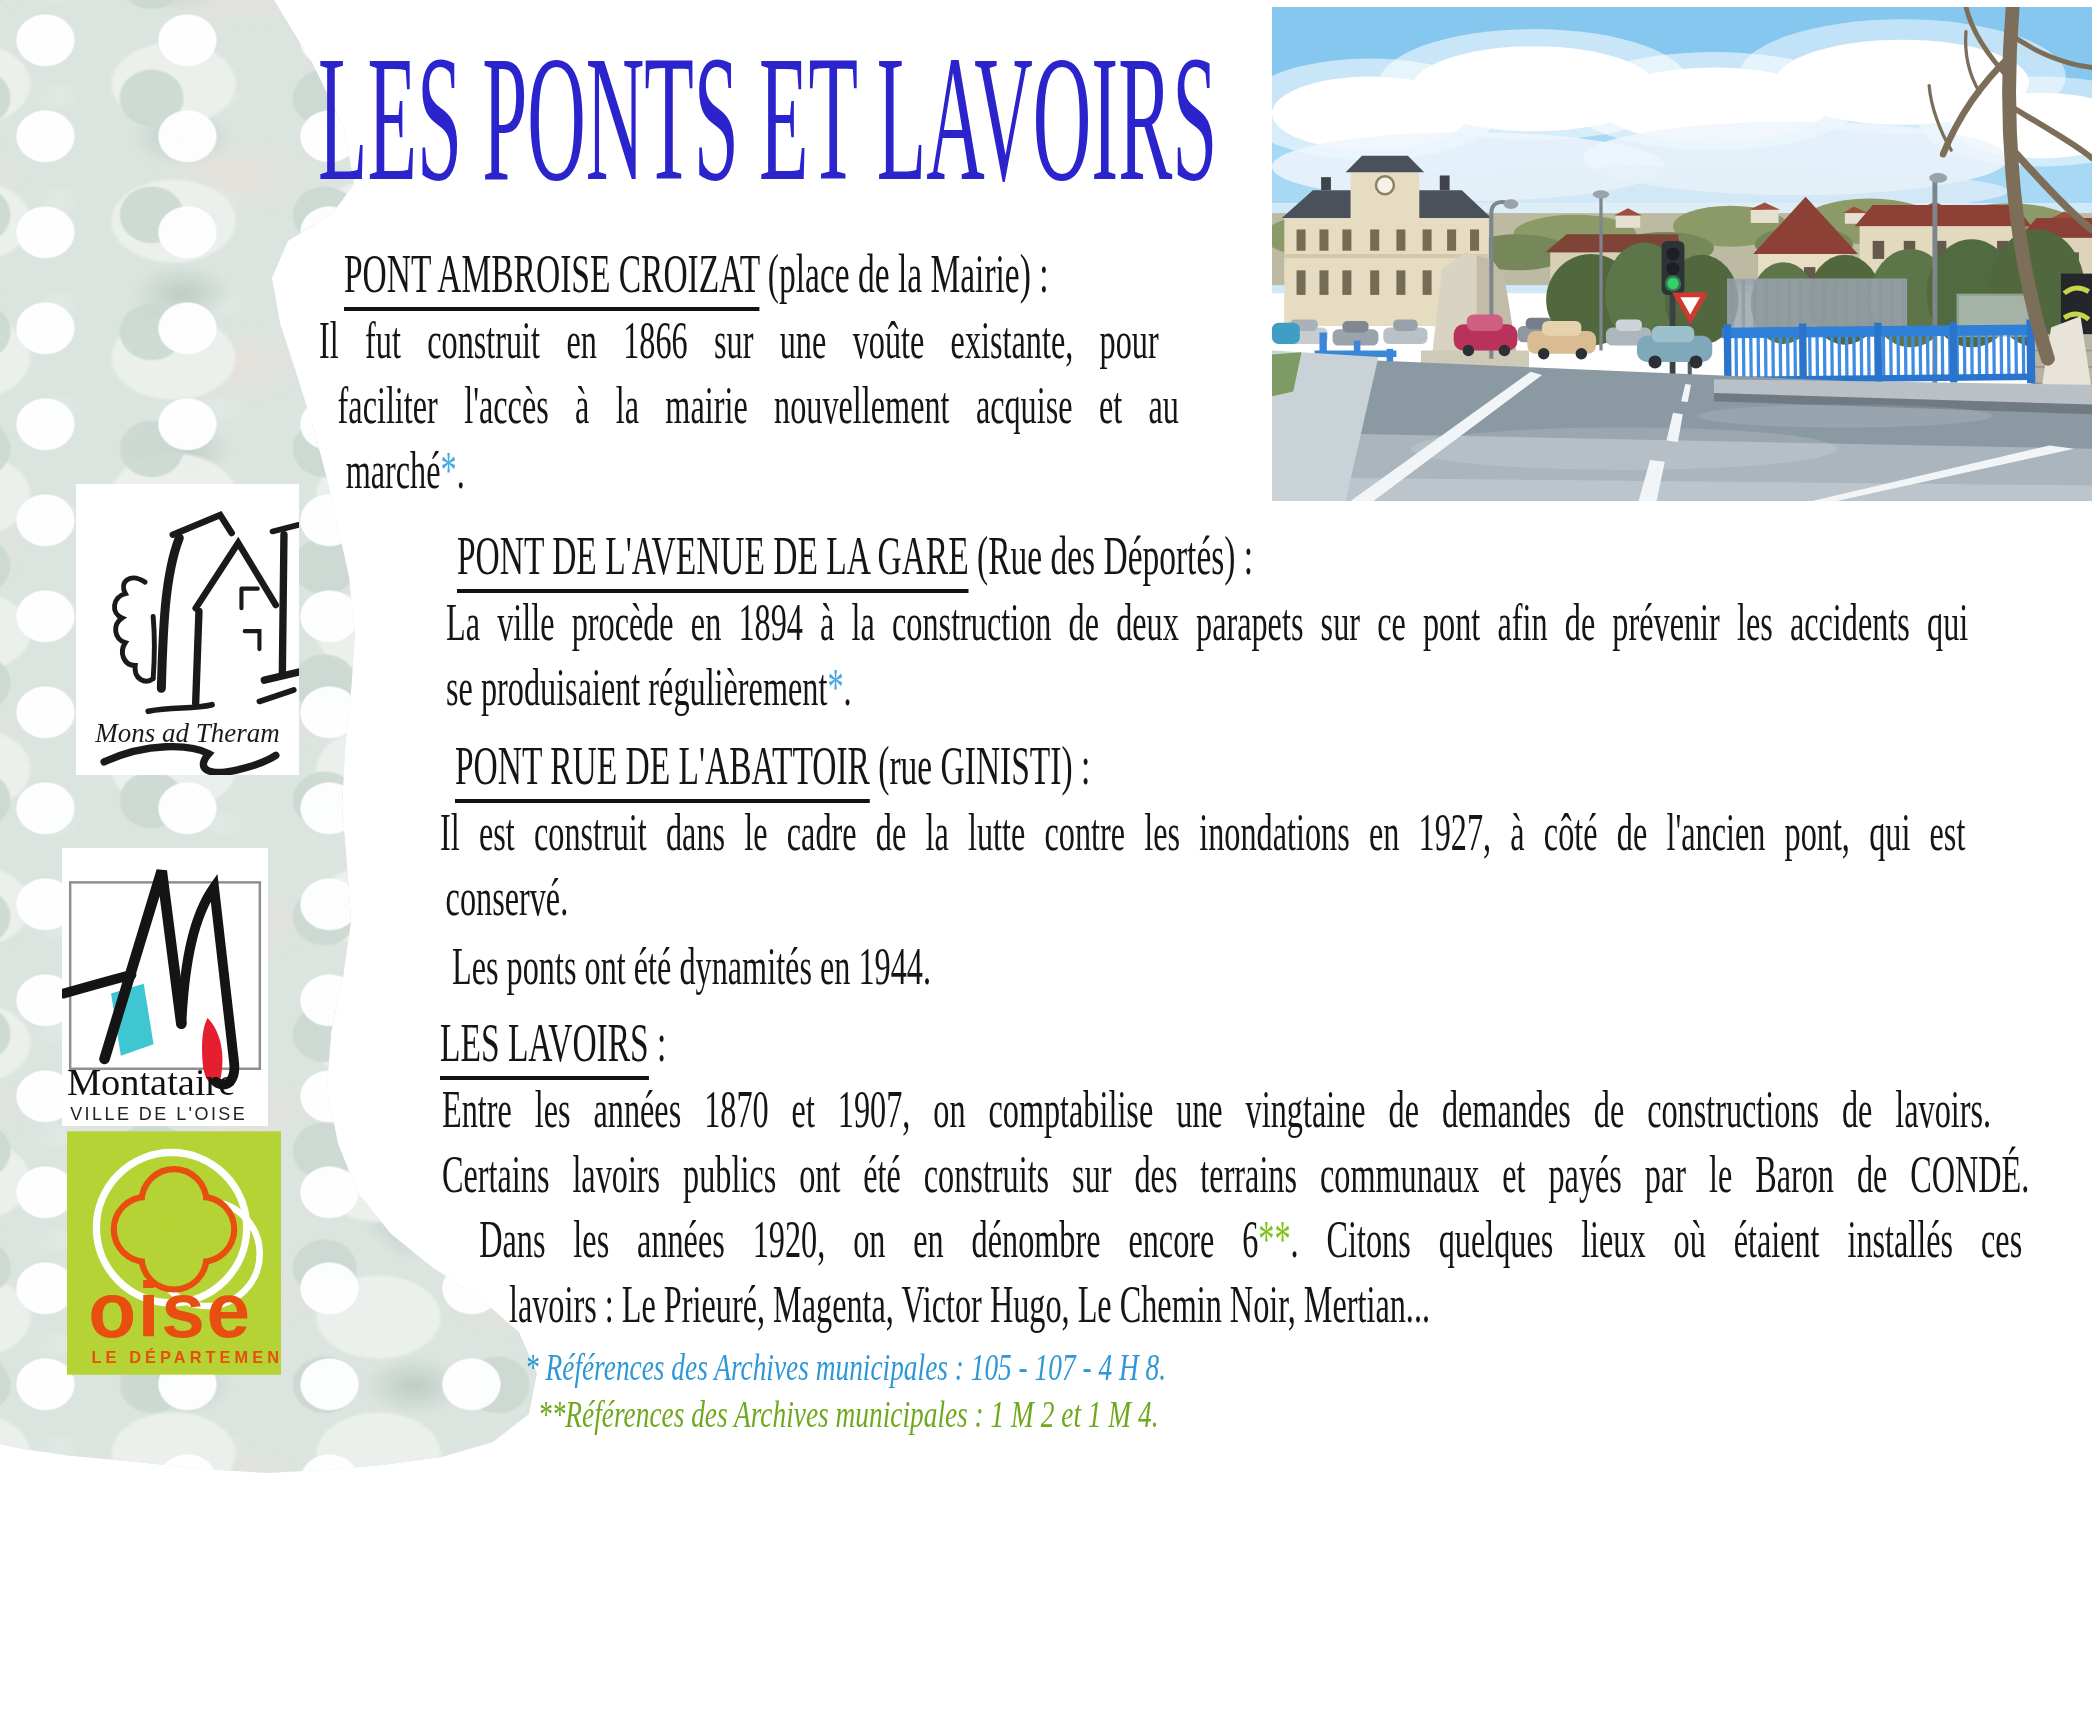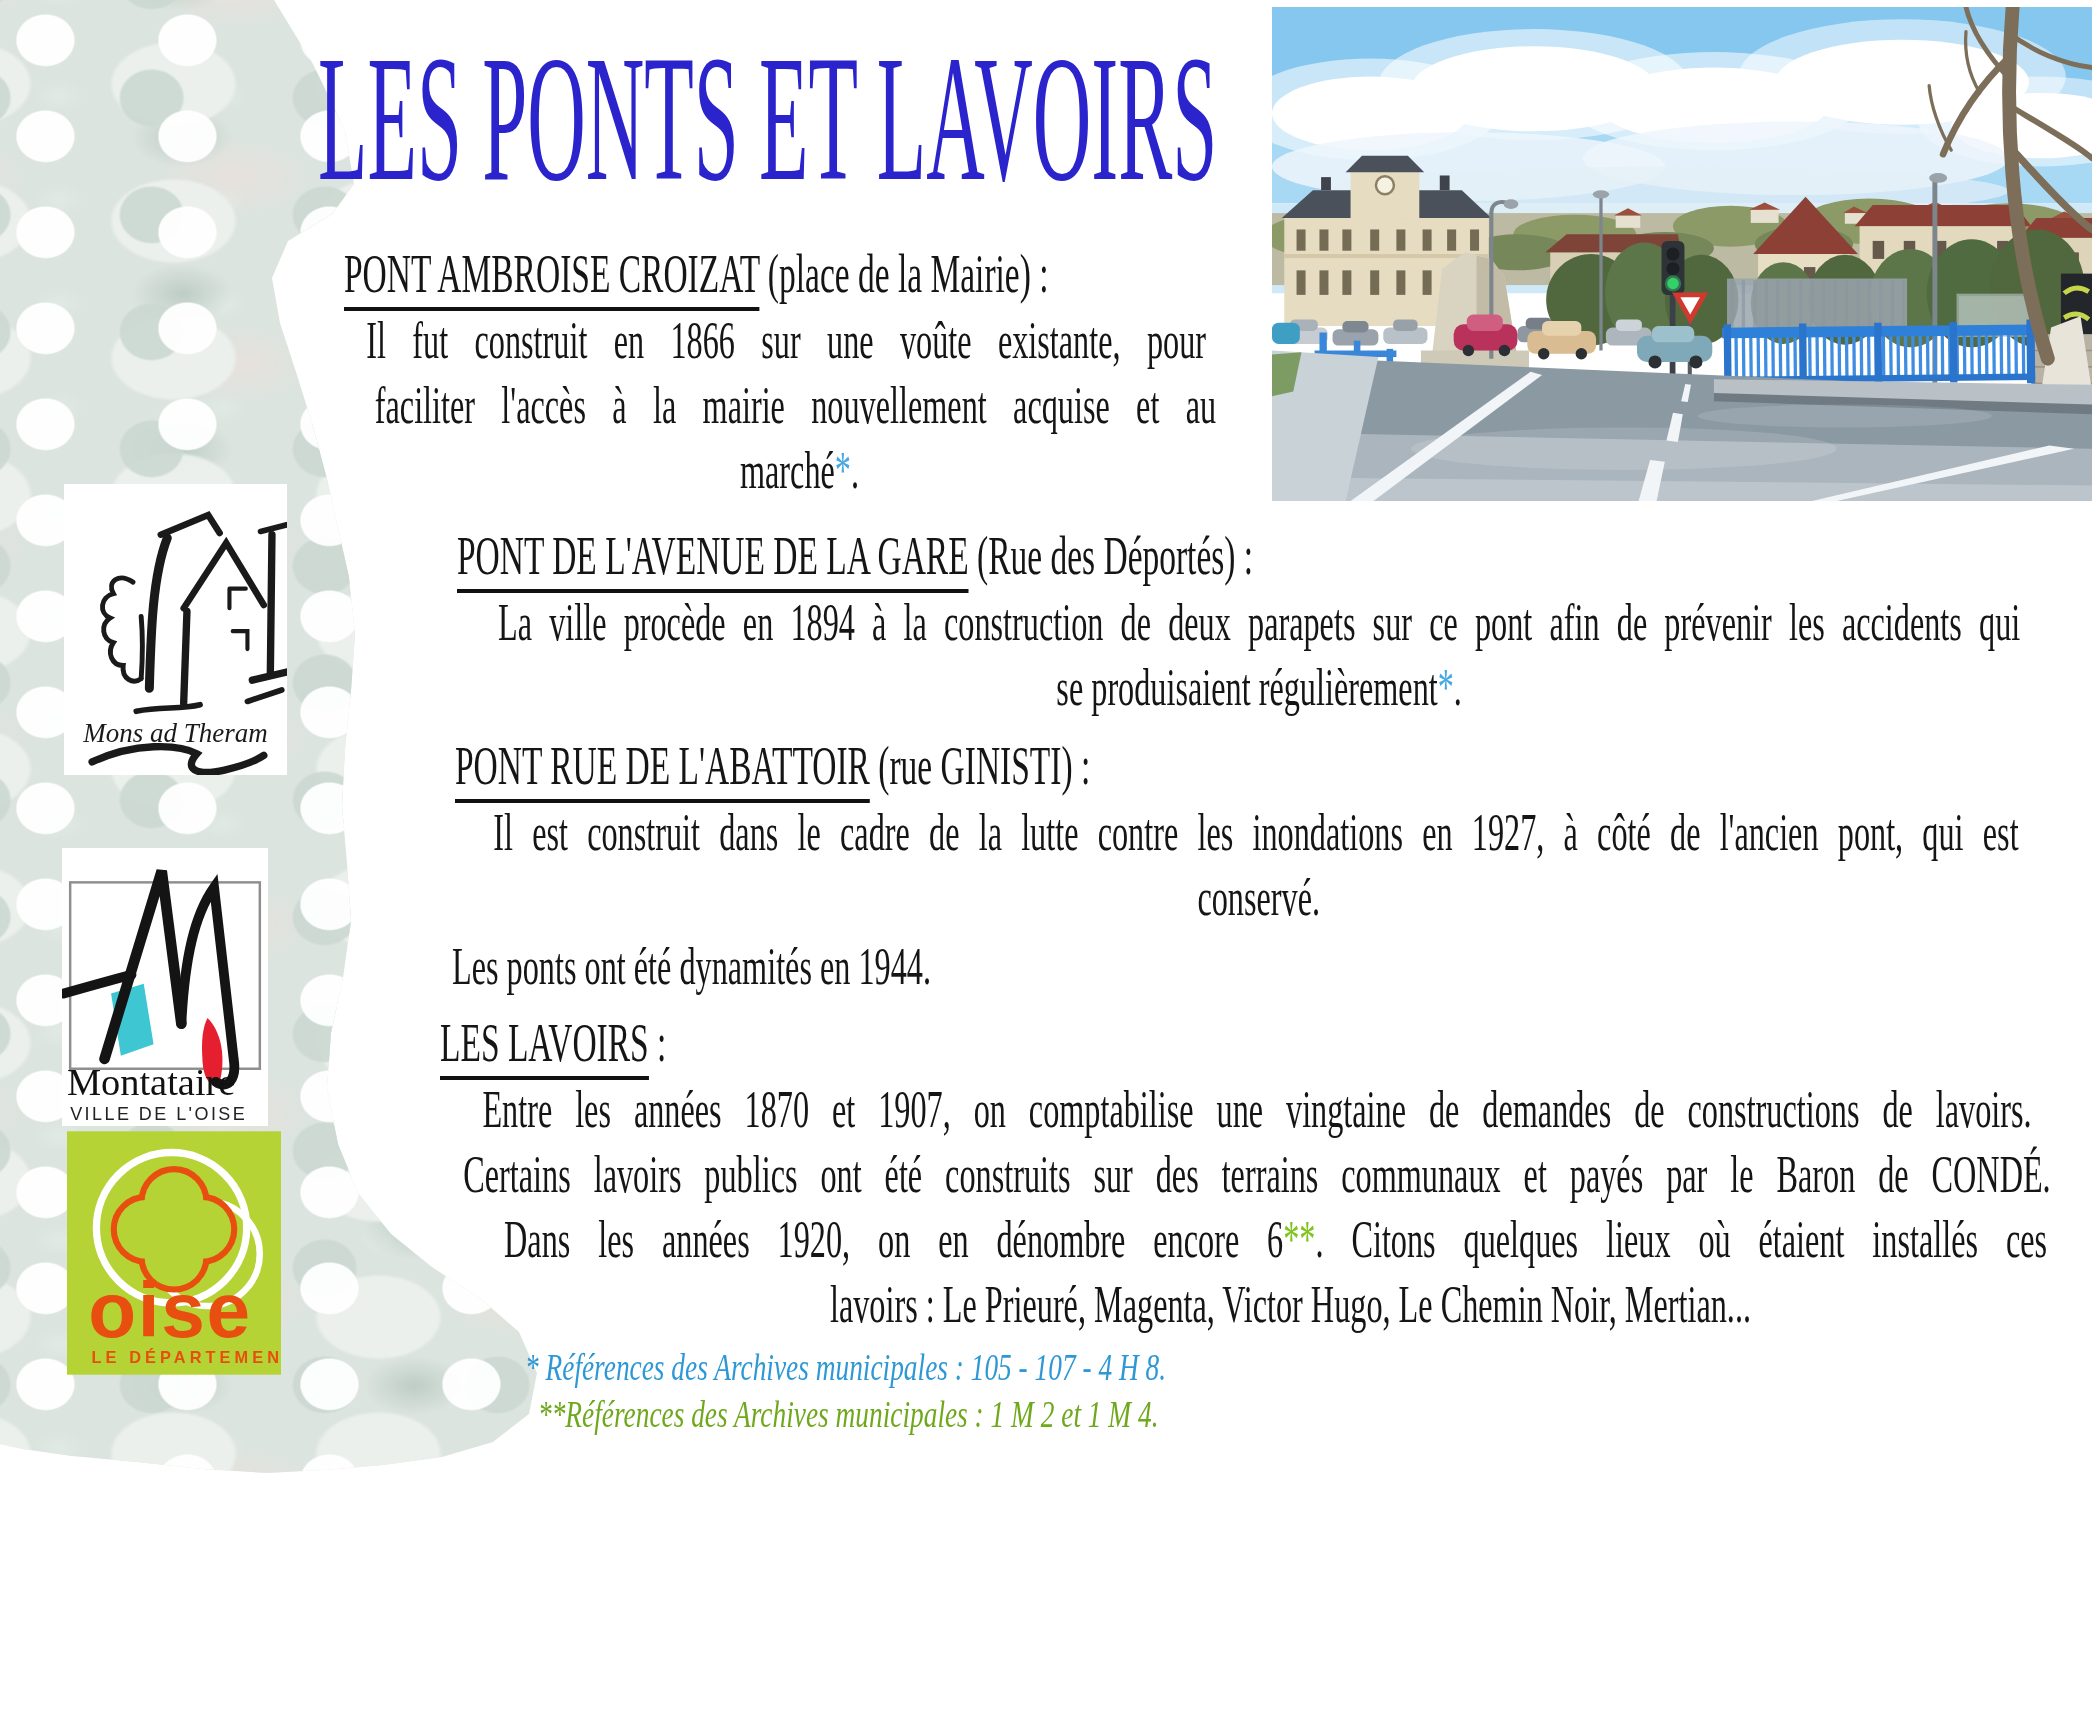--- a/index.html
+++ b/index.html
@@ -1,17 +1,17 @@
 <!DOCTYPE html>
 <html style="font-size:13px"><head>
 <meta charset="utf-8">
 <style>
   html,body{margin:0;padding:0;background:#fff;}
   #canvas{position:relative;width:2095px;height:1732px;background:#ffffff;overflow:hidden;
-          font-family:"Liberation Serif",serif;color:#151515;text-align:center;}
+          font-family:"Liberation Serif",serif;color:#151515;}
 
   
   #stone{position:absolute;left:0;top:0;width:556px;height:1481px;
     background:
       radial-gradient(closest-side at 32% 42%, rgba(255,255,255,.95), rgba(255,255,255,.95) 62%, rgba(255,255,255,0) 66%) 0 0/142px 96px,
       radial-gradient(closest-side at 68% 58%, rgba(203,216,209,.9), rgba(203,216,209,.9) 55%, rgba(203,216,209,0) 60%) 34px 30px/173px 117px,
       radial-gradient(closest-side at 50% 50%, rgba(236,241,237,.92), rgba(236,241,237,.92) 58%, rgba(236,241,237,0) 63%) 71px 15.5px/205px 137px,
       radial-gradient(closest-side at 45% 65%, rgba(242,221,216,.5), rgba(242,221,216,0) 60%) 107px 55px/284px 187px,
       radial-gradient(closest-side at 60% 35%, rgba(160,182,173,.5), rgba(160,182,173,0) 55%) 43px 83px/232px 156px,
       radial-gradient(closest-side at 25% 75%, rgba(225,234,229,.9), rgba(225,234,229,0) 62%) 19px 122px/163px 104px,
@@ -37,21 +37,21 @@
   .star-green{color:#7fc31c;}
   .ws36{word-spacing:29.5px;} .ws18{word-spacing:14.7px;} .ws22{word-spacing:18px;}
   .ws29{word-spacing:24px;} .ws39{word-spacing:32px;}
   .ind73{padding-left:60px;} .ind132{padding-left:108px;}
   .fn{position:absolute;font-style:italic;font-size:38px;line-height:43px;white-space:nowrap;
       transform:scaleX(.72);transform-origin:0 0;}
   #fn1{color:#2e97d5;} #fn2{color:#6fa81c;}
 
   
   .logo{position:absolute;background:#fff;}
-  #logo-mons{left:64px;top:484px;width:223px;height:291px;}
+  #logo-mons{left:76px;top:484px;width:223px;height:291px;}
   #logo-montataire{left:62px;top:848px;width:206px;height:278px;}
   #logo-oise{left:67px;top:1131px;width:214px;height:244px;background:transparent;}
 
   
   #photo{position:absolute;left:1272px;top:6.5px;width:820px;height:494px;}
 </style>
 </head>
 <body>
 
 <div id="canvas">

